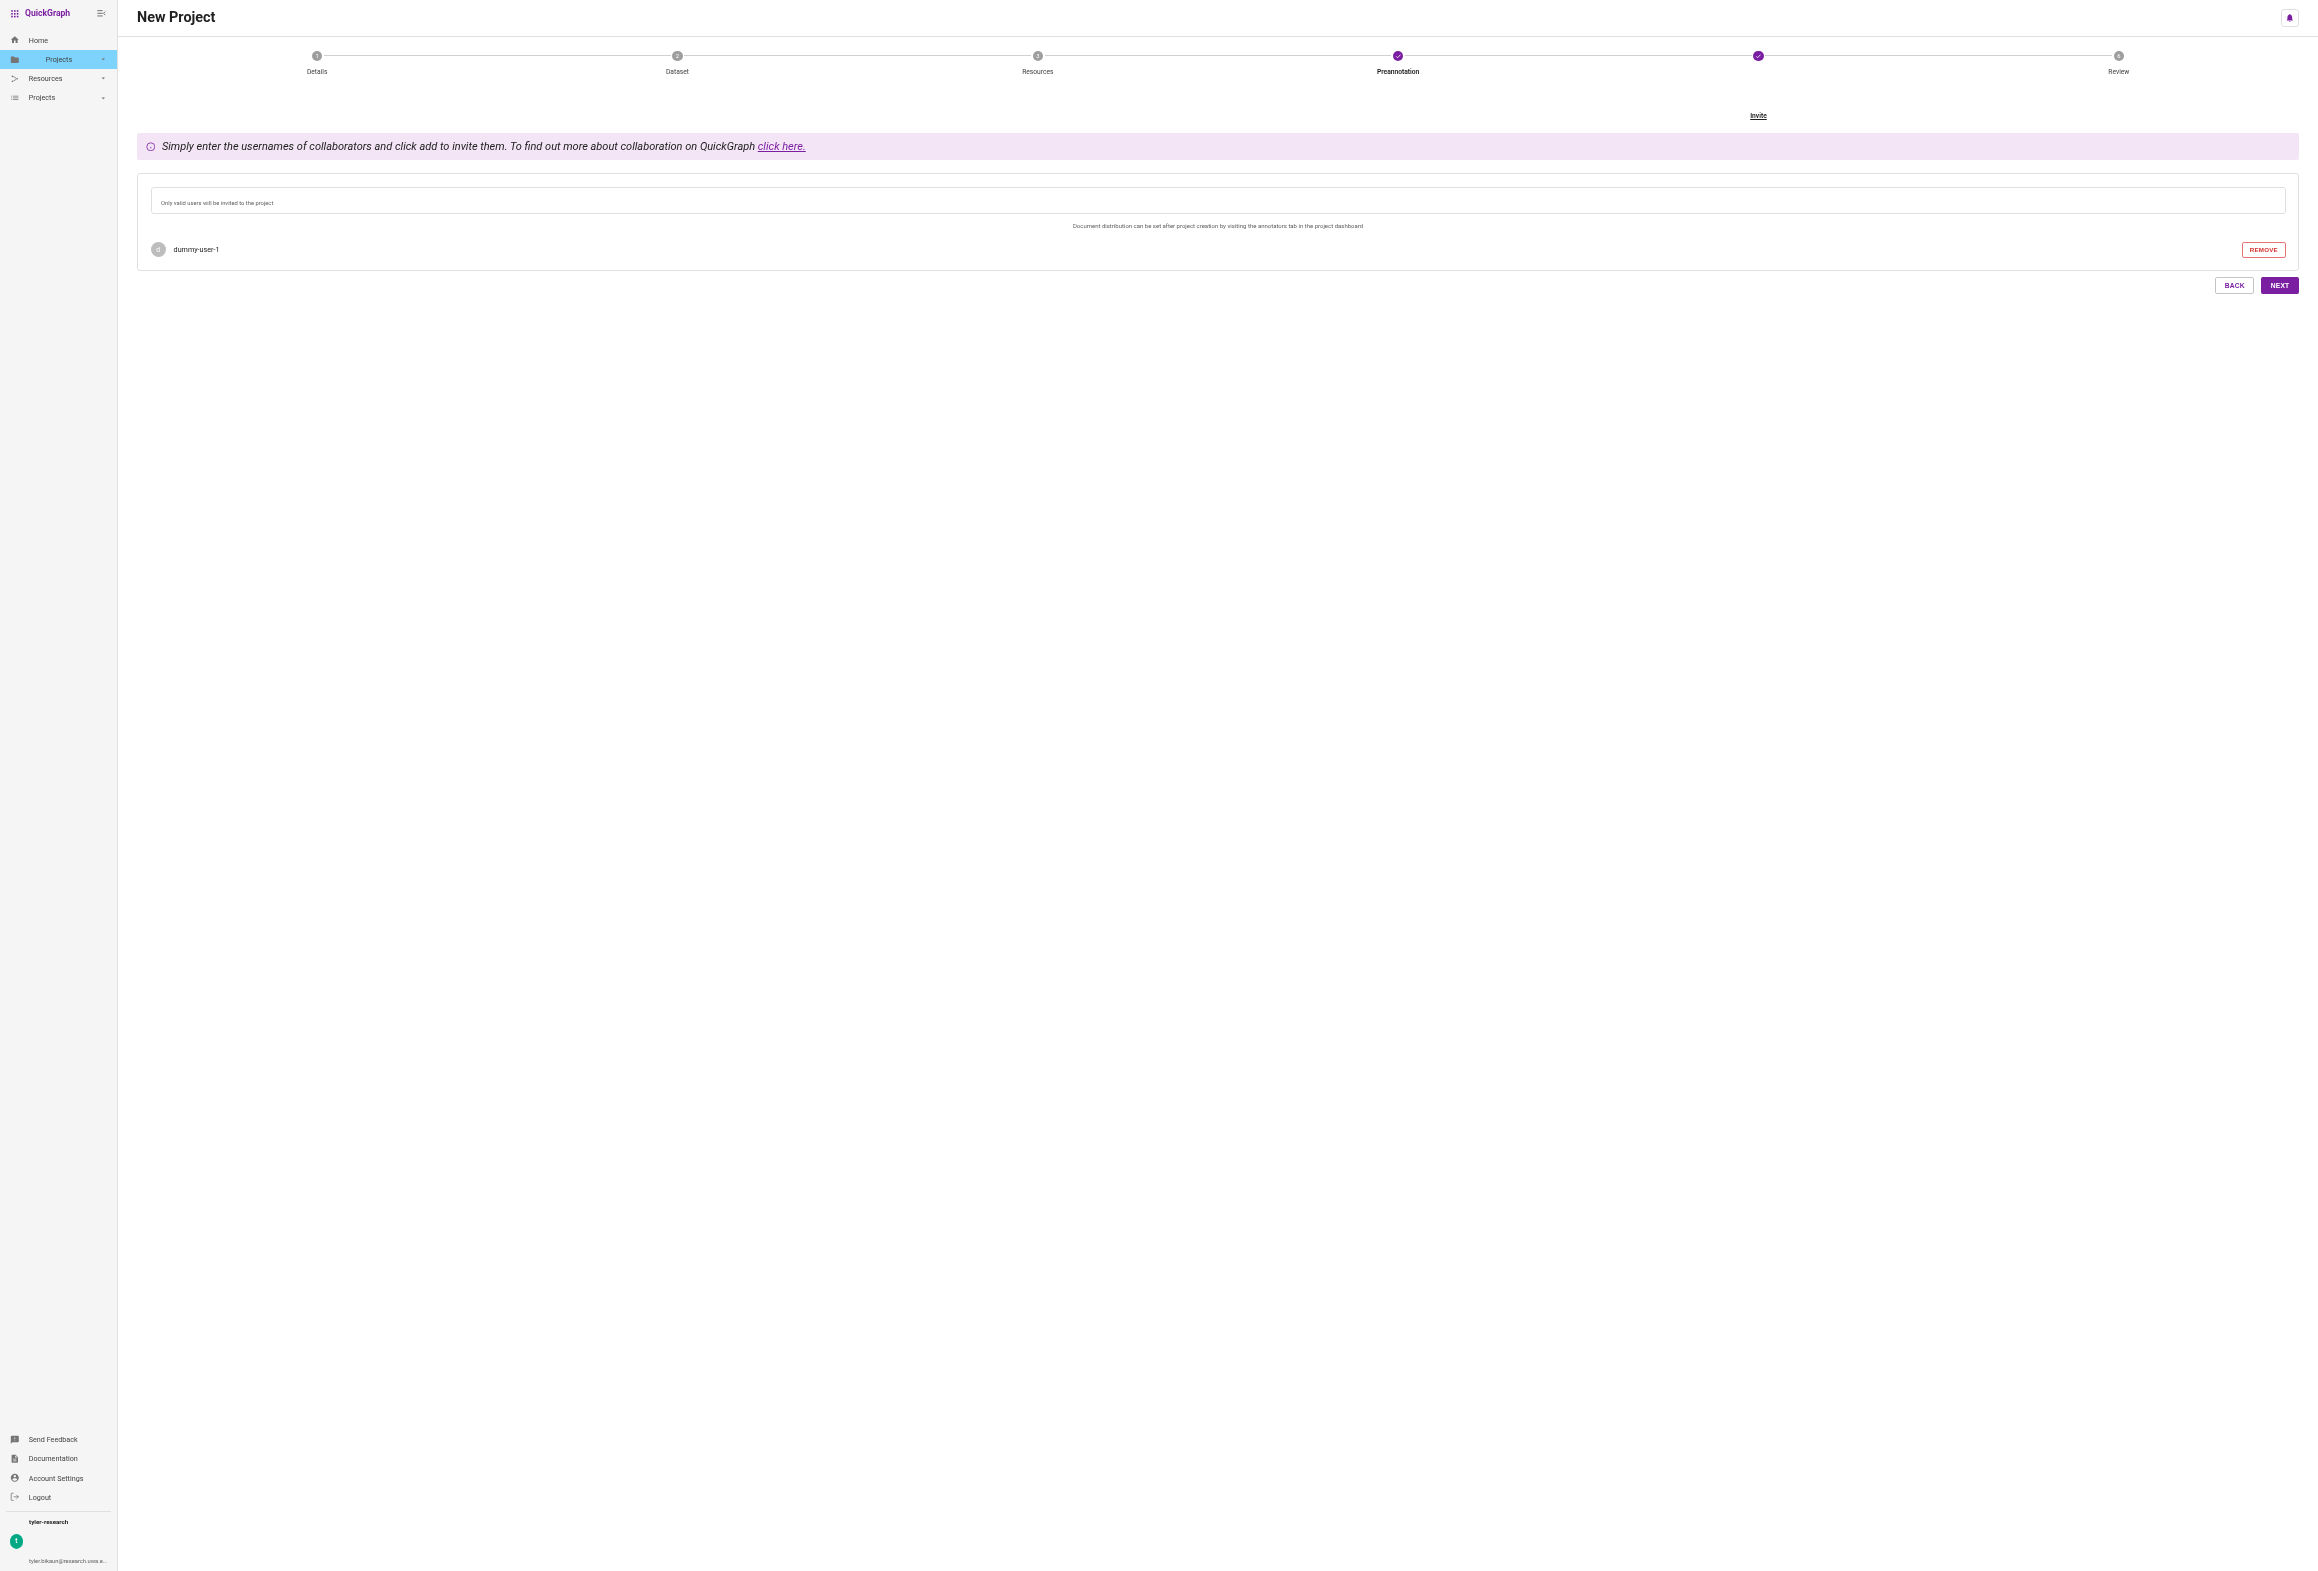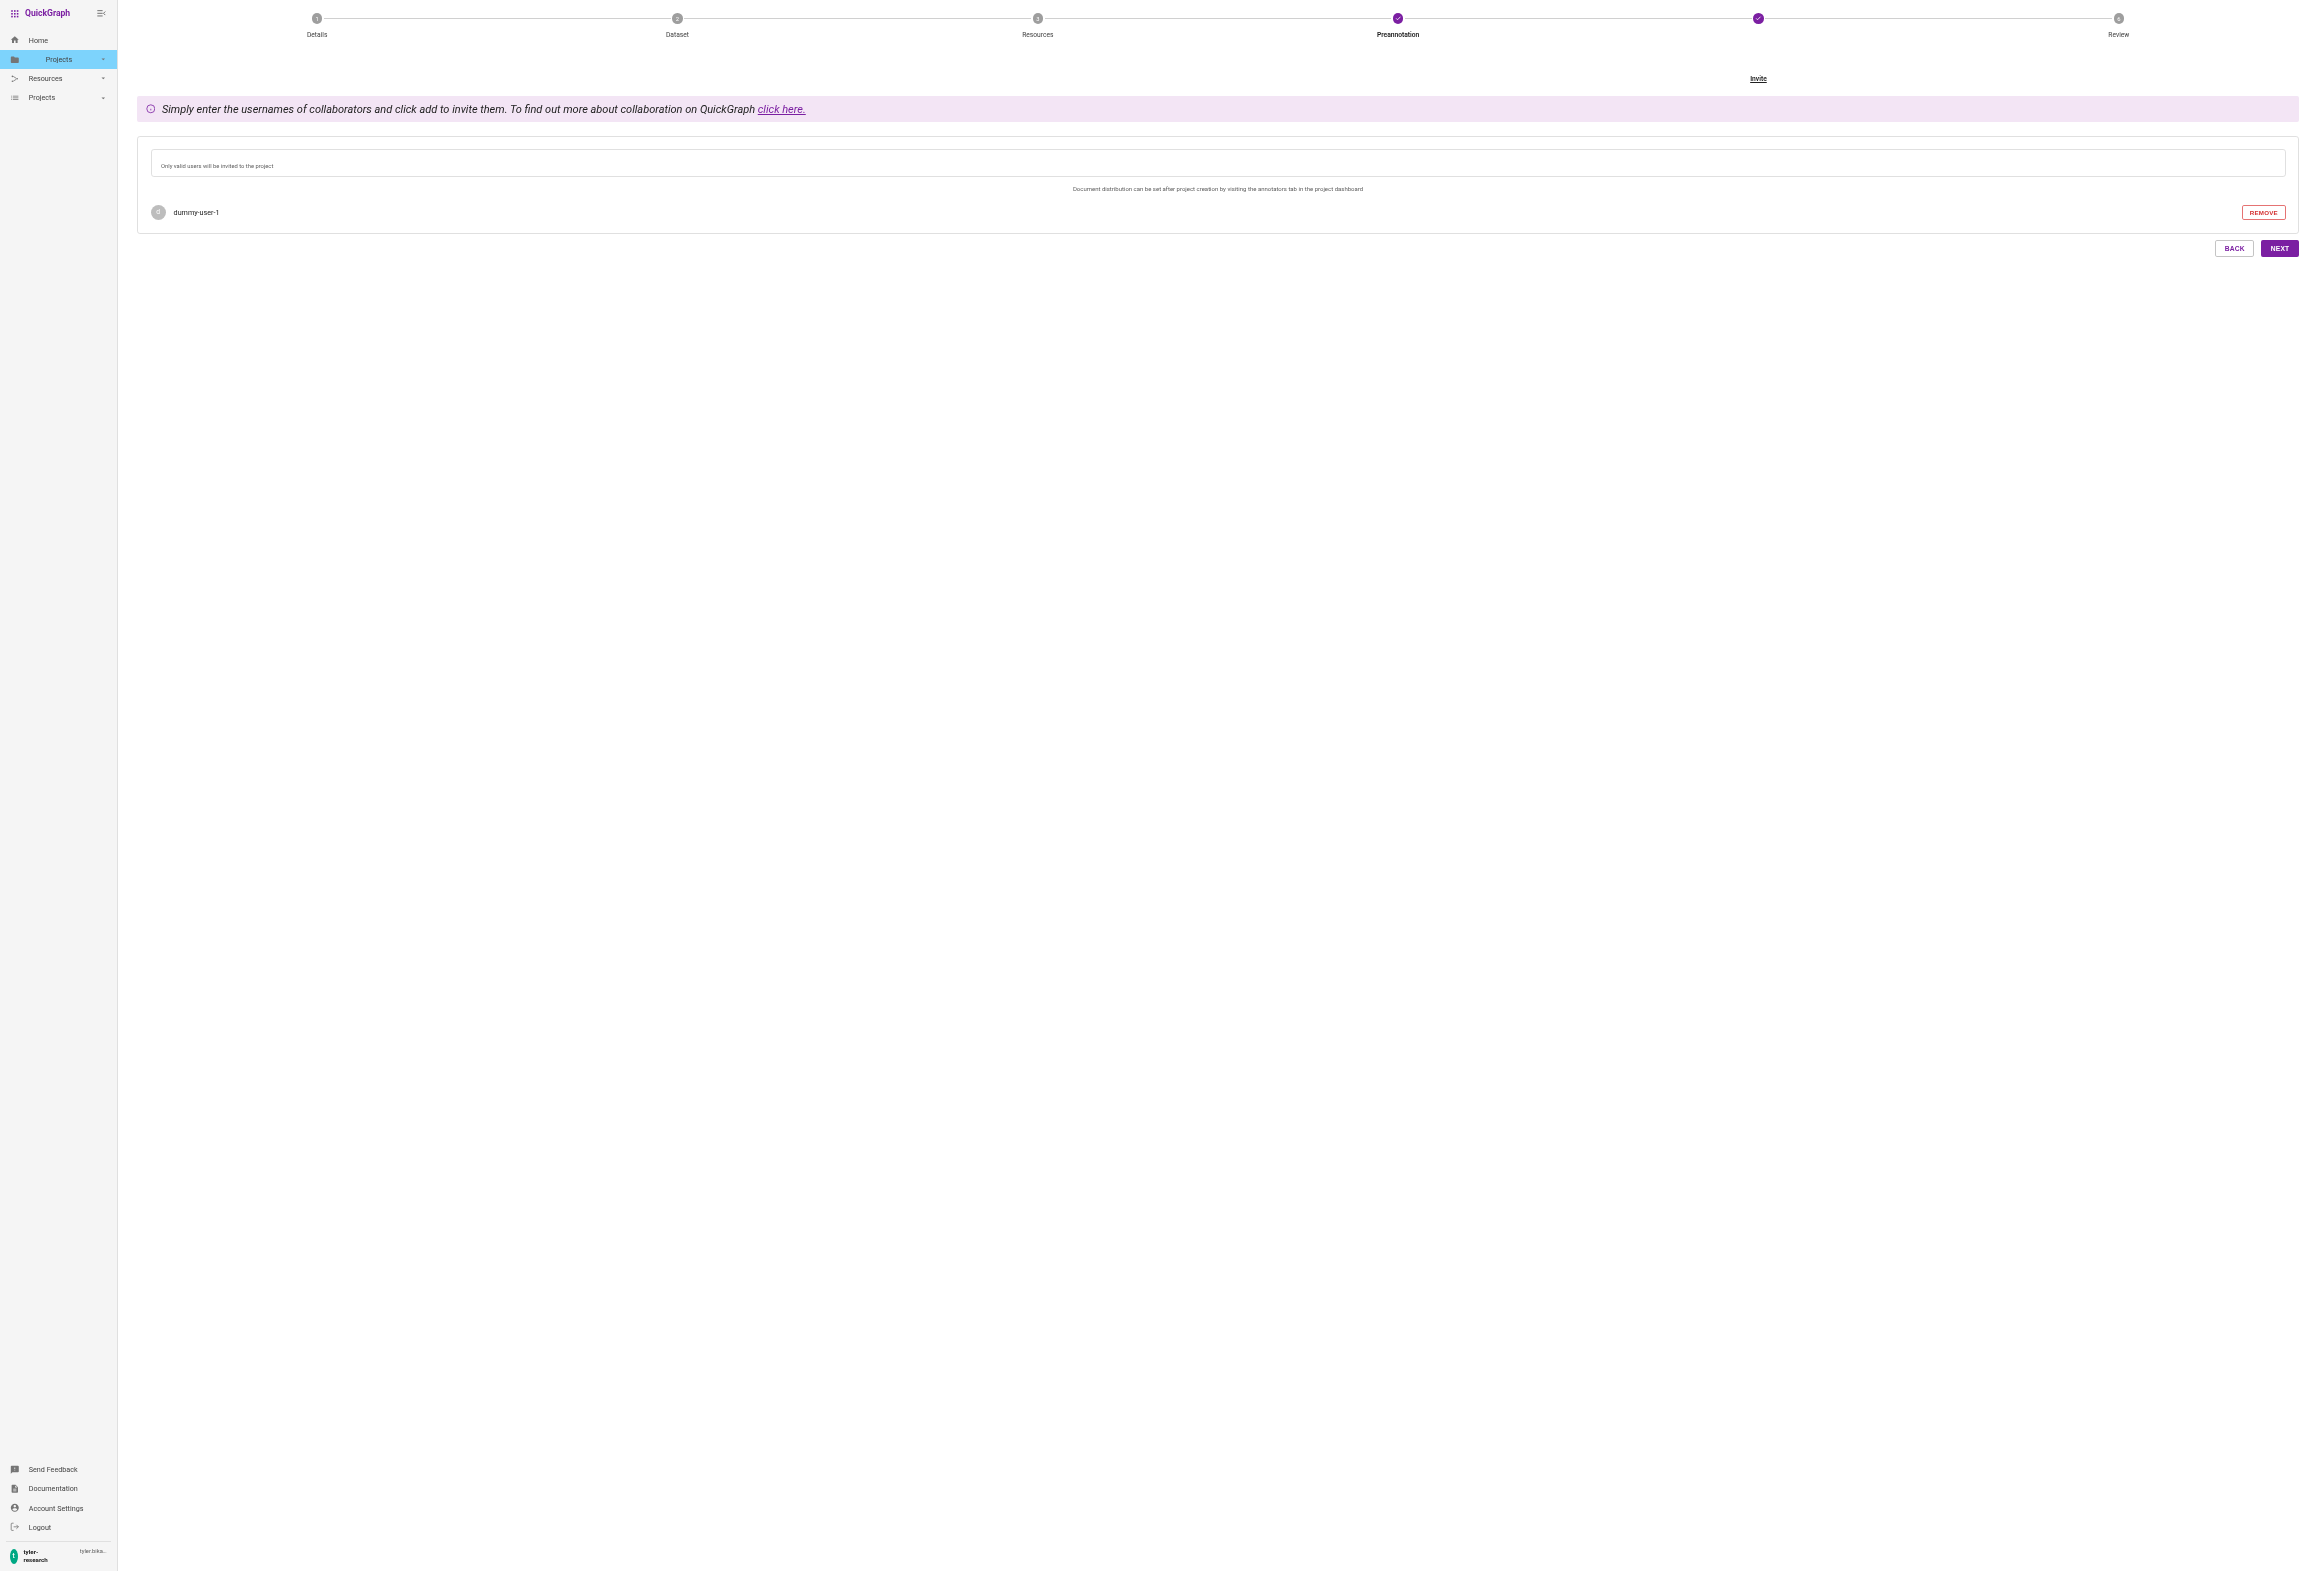--- a/index.html
+++ b/index.html
@@ -21,21 +21,21 @@
 .nav-icon { width: 9.6px; height: 9.6px; color: #757575; flex-shrink: 0; }
 .nav-label { font-size: 7.2px; flex: 1; }
 .chevron { width: 8.6px; height: 8.6px; color: #757575; }
 
 .sidebar-spacer { flex: 1; }
 
 .nav-bottom { padding: 3.8px 0; }
 
 .user-section { border-top: 0.5px solid #e0e0e0; margin: 0 5.8px; padding: 6.7px 3.8px; display: flex; align-items: center; gap: 5.8px; }
 .user-avatar { width: 15.4px; height: 15.4px; border-radius: 50%; background: #00a884; color: #fff; display: flex; align-items: center; justify-content: center; font-size: 6.7px; font-weight: 500; }
-.user-info { display: flex; flex-direction: row; min-width: 0; gap: 32px; }
+.user-info { display: flex; flex-direction: column; min-width: 0; gap: 32px; }
 .user-name { font-size: 6.2px; font-weight: 700; }
 .user-email { font-size: 5.8px; color: #616161; white-space: nowrap; overflow: hidden; text-overflow: ellipsis; }
 
 
 .main { flex: 1; display: flex; flex-direction: column; overflow: auto; }
 .topbar { display: flex; align-items: center; justify-content: space-between; padding: 8.6px 19px 9.6px 19px; border-bottom: 0.5px solid #e0e0e0; }
 .page-title { font-size: 14.4px; font-weight: 700; }
 .bell-btn { width: 18px; height: 18px; border: 0.5px solid #e0e0e0; border-radius: 2.9px; display: flex; align-items: center; justify-content: center; cursor: pointer; color: #7b1fa2; }
 
 .content { padding: 13.4px 19px; }
@@ -210,20 +210,30 @@
     <div class="user-section">
       <div class="user-avatar">t</div>
       <div class="user-info">
         <span class="user-name">tyler-research</span>
         <span class="user-email">tyler.bikaun@research.uwa.edu.au</span>
       </div>
     </div>
   </aside>
 
   <main class="main">
+    <div class="topbar">
+      <h1 class="page-title">New Project</h1>
+      <div class="bell-btn">
+        <span>
+          <svg viewBox="0 0 24 24" width="9.6" height="9.6" fill="currentColor">
+              <path d="M12 22c1.1 0 2-.9 2-2h-4c0 1.1.9 2 2 2zm6-6v-5c0-3.07-1.64-5.64-4.5-6.32V4c0-.83-.67-1.5-1.5-1.5s-1.5.67-1.5 1.5v.68C7.63 5.36 6 7.92 6 11v5l-2 2v1h16v-1l-2-2z"></path>
+            </svg>
+        </span>
+      </div>
+    </div>
 
     <div class="content">
 
       <div class="stepper">
         <div class="step">
           <div class="step-circle">1</div>
           <div class="step-label">Details</div>
         </div>
         <div class="step">
           <div class="step-circle">2</div>

